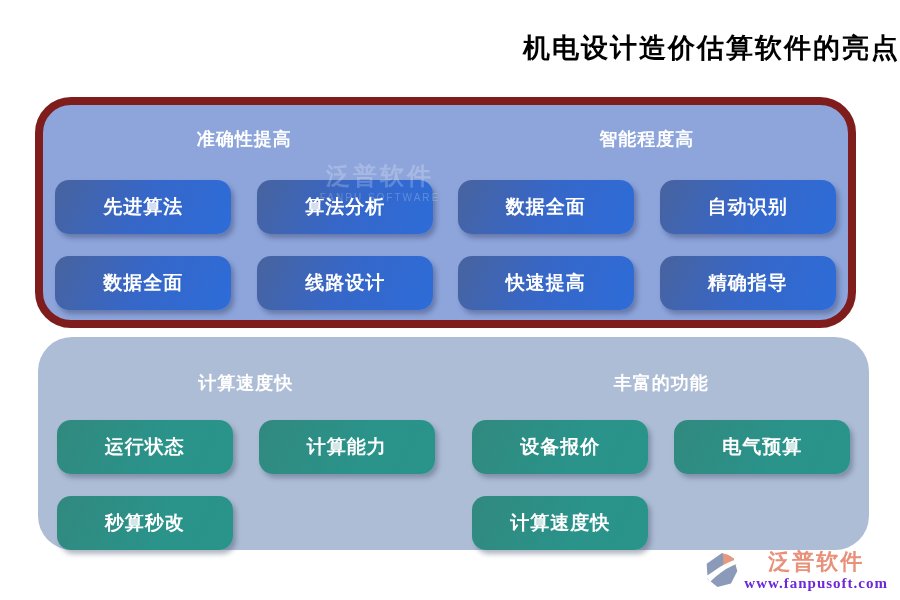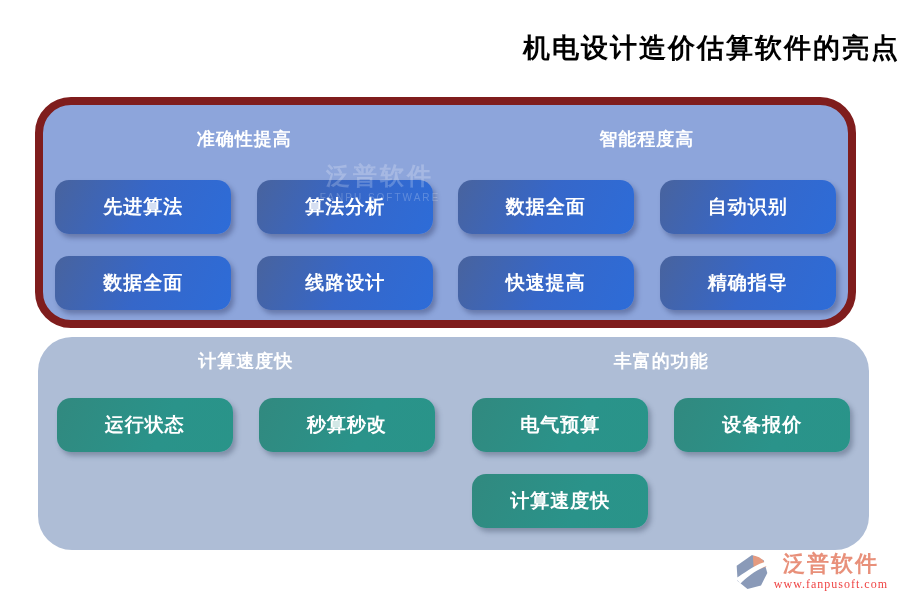--- a/index.html
+++ b/index.html
@@ -21,21 +21,21 @@
     background:#8da5db;border:8px solid #7f1d1d;border-radius:36px;
   }
   .panel-bottom{
     left:38px;top:337px;width:831px;height:213px;
     background:#aebdd6;border-radius:34px;
   }
   .section{
     flex:1;display:flex;flex-direction:column;align-items:center;
   }
   .panel-top .section{padding-top:22px;}
-  .panel-bottom .section{padding-top:12px;}
+  .panel-bottom .section{padding-top:12px;justify-content:flex-end;}
   .section-header{
     color:#ffffff;font-size:18px;font-weight:bold;letter-spacing:1px;
     height:24px;line-height:24px;
   }
   .btn-grid{
     display:grid;grid-template-columns:176px 176px;
     grid-auto-rows:54px;column-gap:26px;row-gap:22px;
   }
   .panel-top .btn-grid{margin-top:29px;}
   .panel-bottom .btn-grid{margin-top:25px;}
@@ -62,21 +62,21 @@
   .logo{
     position:absolute;right:12px;bottom:8px;
     display:flex;align-items:flex-start;
   }
   .logo-icon{width:36px;height:38px;margin-right:4px;margin-top:2px;}
   .logo-text-block{display:flex;flex-direction:column;align-items:center;}
   .logo-brand{
     font-size:22px;font-weight:bold;color:#e8907a;letter-spacing:2px;line-height:26px;
   }
   .logo-url{
-    font-size:12px;color:#ef4444;font-weight:normal;
+    font-size:15px;color:#6d28d9;font-weight:bold;
     font-family:"Liberation Serif","DejaVu Serif",serif;letter-spacing:1px;
   }
 </style>
 </head>
 <body>
 
 <div class="page-title">机电设计造价估算软件的亮点</div>
 
 <div class="panel panel-top">
   <div class="section">
@@ -97,28 +97,29 @@
       <div class="btn btn-blue">精确指导</div>
     </div>
   </div>
 </div>
 
 <div class="panel panel-bottom">
   <div class="section">
     <div class="section-header">计算速度快</div>
     <div class="btn-grid">
       <div class="btn btn-green">运行状态</div>
+      <div class="btn btn-green">计算能力</div>
       <div class="btn btn-green">秒算秒改</div>
     </div>
   </div>
   <div class="section">
     <div class="section-header">丰富的功能</div>
     <div class="btn-grid">
+      <div class="btn btn-green">设备报价</div>
       <div class="btn btn-green">电气预算</div>
-      <div class="btn btn-green">设备报价</div>
       <div class="btn btn-green">计算速度快</div>
     </div>
   </div>
 </div>
 
 <div class="watermark">
   <div class="wm-main">泛普软件</div>
   <div class="wm-sub">FANPU SOFTWARE</div>
 </div>
 

